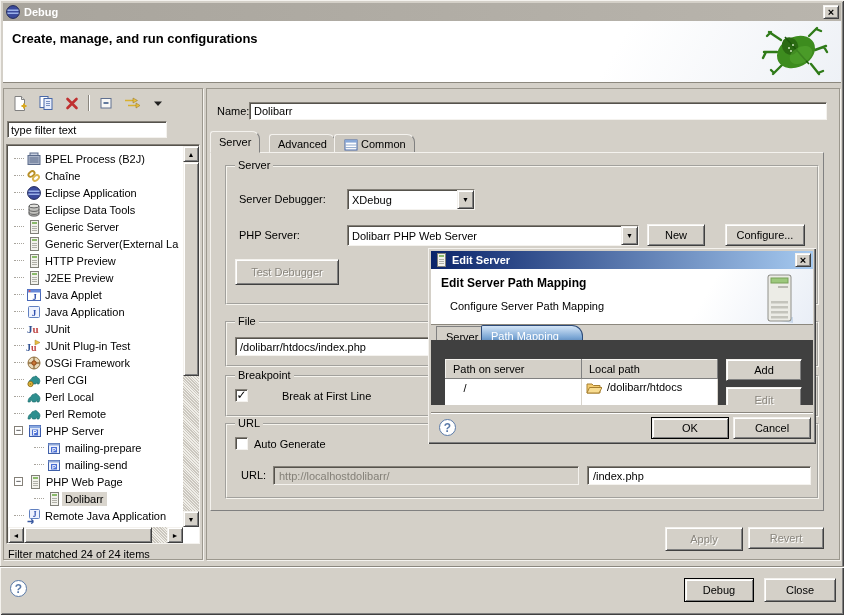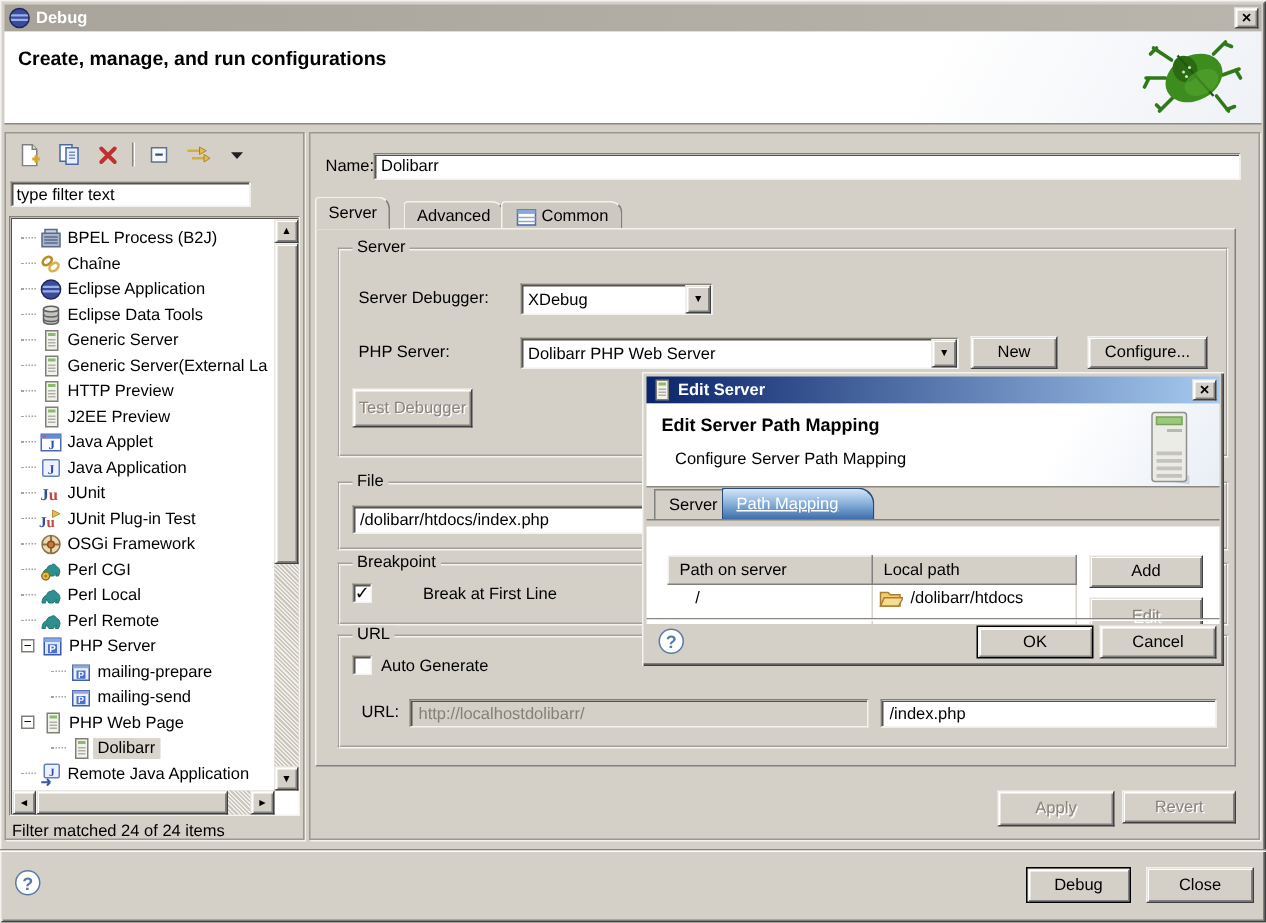--- a/index.html
+++ b/index.html
@@ -78,21 +78,21 @@
   #dlg-banner { position:absolute; left:3px; top:21px; width:382px; height:56px; background:linear-gradient(120deg,#ffffff 70%,#e9eef6 100%); border-bottom:1px solid #8c887e; }
   #dlg-banner .h { position:absolute; left:10px; top:7px; font-size:12px; font-weight:bold; }
   #dlg-banner .s { position:absolute; left:19px; top:31px; font-size:11px; }
   #tower { position:absolute; right:16px; top:4px; width:34px; height:48px; }
   .dtab { position:absolute; top:0; height:21px; display:flex; align-items:center; padding:0 9px; cursor:pointer; font-size:11px; }
   .dtab.plain { border:1px solid #808080; border-bottom:none; background:#d4d0c8; }
   .dtab.activeblue { background:linear-gradient(180deg,#d4e5f7 0%,#7ea9d6 55%,#3f6ea8 100%);
     color:#fff; text-decoration:underline; border:1px solid #2c4a78; border-bottom:none; border-radius:2px 11px 0 0; }
   #dlg-tabs { position:absolute; left:3px; top:77px; width:382px; height:22px; }
   #dlg-tabs .baseline { position:absolute; left:0; bottom:0; width:100%; border-bottom:1px solid #808080; }
-  #dlg-content { position:absolute; left:3px; top:103px; width:382px; height:65px; overflow:hidden; background:#ffffff; }
+  #dlg-content { position:absolute; left:3px; top:92px; width:382px; height:65px; overflow:hidden; background:#404040; }
   #dlg-sep { position:absolute; left:3px; top:164px; width:382px; height:2px; border-top:1px solid #8a867e; border-bottom:1px solid #fff; }
   table.map { border-collapse:collapse; position:absolute; left:14px; top:19px; background:#fff; }
   table.map th { width:136px; height:19px; background:#d4d0c8; font-weight:normal; text-align:left; padding:0 7px; font-size:11px;
     border:1px solid; border-color:#f4f2ee #808080 #808080 #f4f2ee; }
   table.map td { width:136px; height:19px; background:#fff; border-right:1px solid #d8d4cc; padding:0 4px; font-size:11px; }
   .help { width:17px; height:17px; border:1px solid #5a7aa8; border-radius:50%; color:#5a7aa8; font-size:12px; font-weight:bold;
     display:flex; align-items:center; justify-content:center; background:#fff; cursor:pointer; }
 
   #footersep { left:0px; top:566px; width:844px; height:2px; border-top:1px solid #8a867e; border-bottom:1px solid #fff; }
 </style>
@@ -477,21 +477,21 @@
           <span class="val">XDebug</span>
           <span class="dropbtn">▼</span>
         </div>
         <span class="lbl" style="left:12px;top:62px;">PHP Server:</span>
         <div class="combo" style="left:120px;top:58px;width:292px;height:21px;">
           <span class="val">Dolibarr PHP Web Server</span>
           <span class="dropbtn">▼</span>
         </div>
         <div class="btn abs" style="left:420px;top:57px;width:58px;height:22px;">New</div>
         <div class="btn abs" style="left:498px;top:57px;width:80px;height:22px;">Configure...</div>
-        <div class="btn abs disabled" style="left:8px;top:92px;width:80px;height:26px;">Test Debugger</div>
+        <div class="btn abs disabled" style="left:8px;top:92px;width:104px;height:26px;">Test Debugger</div>
       </div>
 
       <div class="group" style="left:14px;top:168px;width:594px;height:46px;">
         <span class="legend">File</span>
         <input class="sunken abs" style="left: 8px; top: 14px; width: 578px; height: 19px; font-size: 11px; padding: 0px 4px;" value="/dolibarr/htdocs/index.php">
       </div>
 
       <div class="group" style="left:14px;top:222px;width:594px;height:42px;">
         <span class="legend">Breakpoint</span>
         <span class="checkbox" style="left:8px;top:12px;">✓</span>

